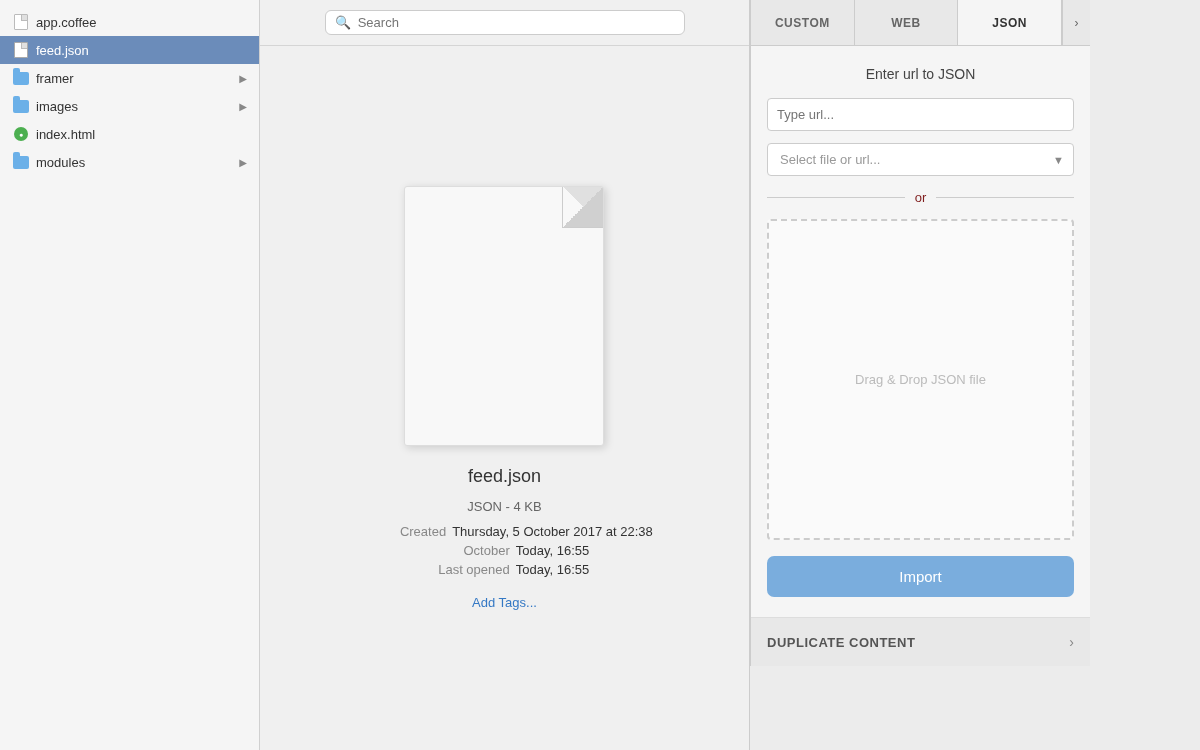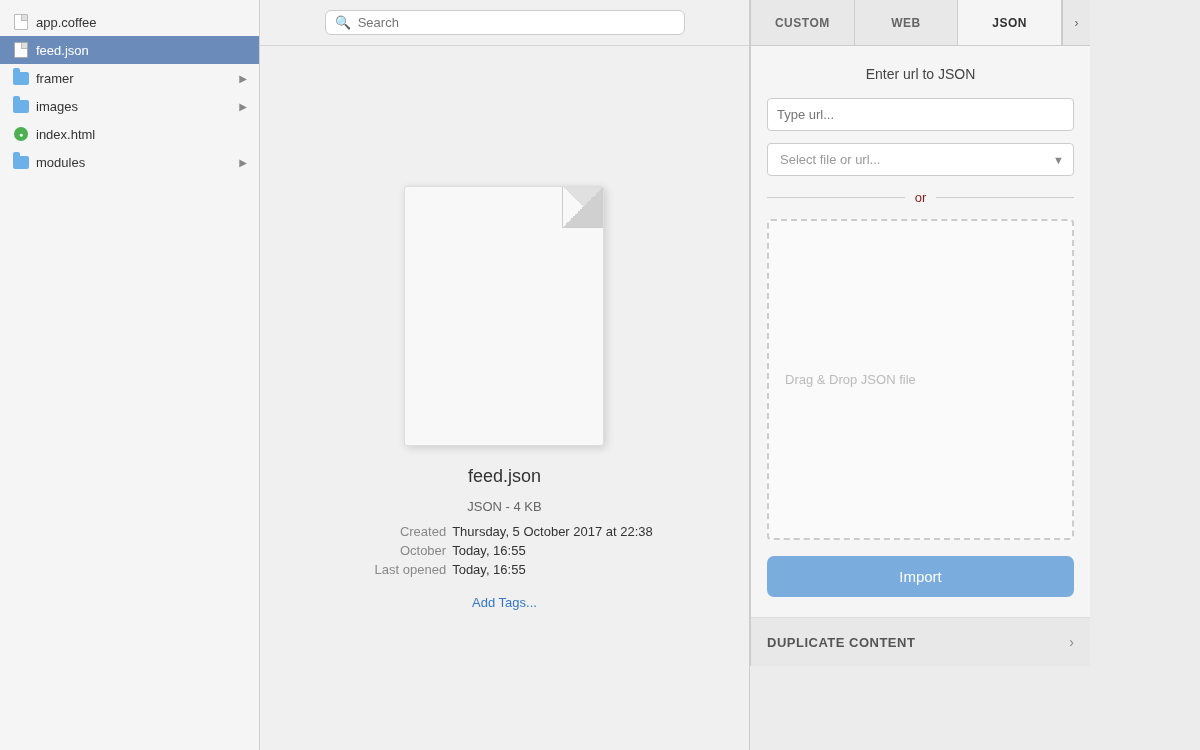--- a/index.html
+++ b/index.html
@@ -201,20 +201,21 @@
       font-size: 13px;
       color: #666;
       margin-bottom: 10px;
     }
 
     .file-meta-row {
       display: flex;
       gap: 6px;
       font-size: 13px;
       margin-bottom: 4px;
+      justify-content: center;
     }
 
     .meta-label {
       color: #888;
       text-align: right;
       min-width: 90px;
     }
 
     .meta-value {
       color: #333;
@@ -355,21 +356,21 @@
       border: 2px dashed #ccc;
       border-radius: 4px;
       padding: 40px 16px;
       text-align: center;
       color: #bbb;
       font-size: 13px;
       background: #fafafa;
       flex: 1;
       display: flex;
       align-items: center;
-      justify-content: flex-start;
+      justify-content: center;
       min-height: 140px;
     }
 
     .import-button {
       width: 100%;
       padding: 12px;
       background: #7aaddd;
       color: #fff;
       border: none;
       border-radius: 7px;

